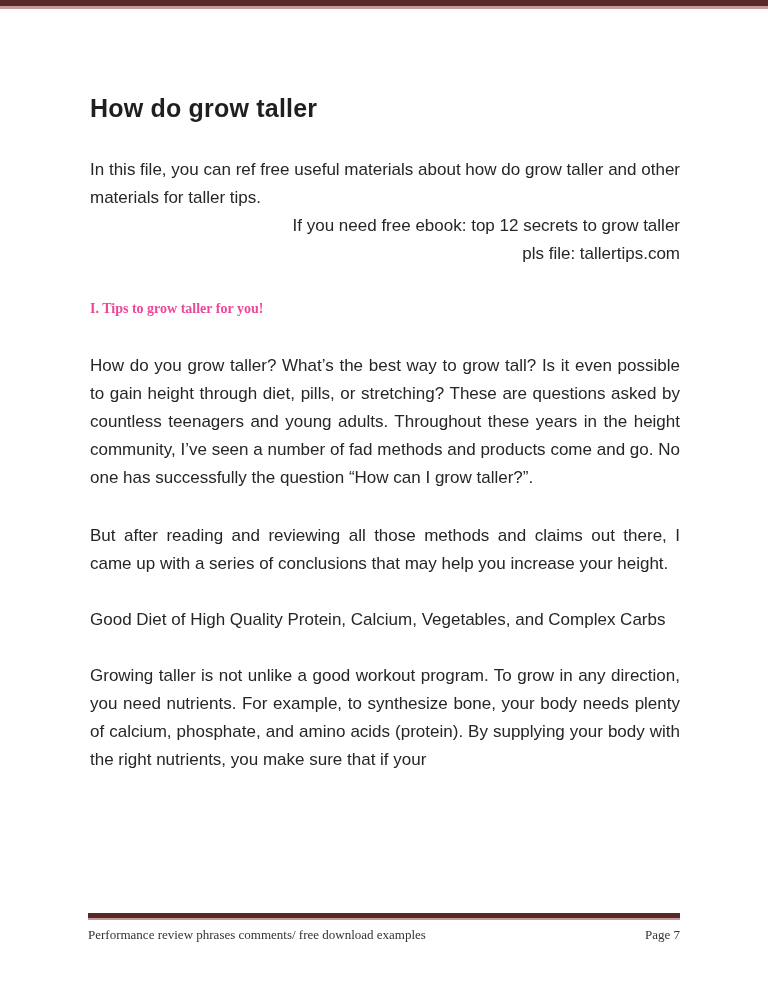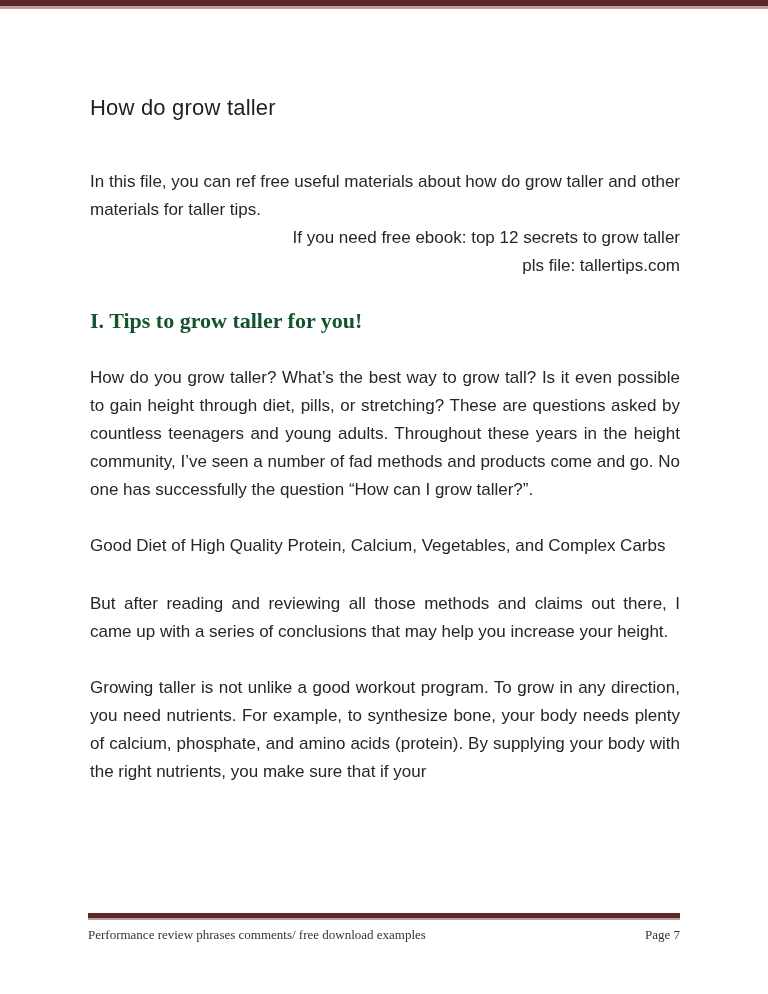--- a/index.html
+++ b/index.html
@@ -25,44 +25,44 @@
 
   
   .content {
     position: absolute;
     left: 90px;
     top: 92px;
     width: 590px;
   }
 
   .doc-title {
-    font-size: 22px;
+    font-size: 25px;
     line-height: 32px;
-    font-weight: 400;
+    font-weight: 700;
     color: #1f1f1f;
     letter-spacing: 0.2px;
-    margin: 0 0 44px 0;
+    margin: 0 0 32px 0;
   }
 
   .para {
     font-size: 17px;
     line-height: 28px;
     text-align: justify;
     margin: 0;
   }
   .para.no-justify { text-align: right; }
 
   .intro-block { margin-bottom: 16px; }
 
   .section-heading {
     font-family: "Liberation Serif", serif;
     font-weight: 700;
-    font-size: 22px;
+    font-size: 14px;
     line-height: 26px;
-    color: #14532d;
+    color: #ec4899;
     margin: 28px 0 0 0;
   }
 
   .gap-lg { margin-top: 30px; }
   .gap-md { margin-top: 28px; }
 
   
   .footer-rule {
     position: absolute;
     left: 88px;
@@ -101,23 +101,23 @@
   <div class="intro-block">
     <p class="para">In this file, you can ref free useful materials about how do grow taller and other materials for taller tips.</p>
     <p class="para no-justify">If you need free ebook: top 12 secrets to grow taller</p>
     <p class="para no-justify">pls file: tallertips.com</p>
   </div>
 
   <h2 class="section-heading">I. Tips to grow taller for you!</h2>
 
   <p class="para gap-lg">How do you grow taller? What’s the best way to grow tall? Is it even possible to gain height through diet, pills, or stretching? These are questions asked by countless teenagers and young adults. Throughout these years in the height community, I’ve seen a number of fad methods and products come and go. No one has successfully the question “How can I grow taller?”.</p>
 
+  <p class="para gap-lg">But after reading and reviewing all those methods and claims out there, I came up with a series of conclusions that may help you increase your height.</p>
+
   <p class="para gap-md">Good Diet of High Quality Protein, Calcium, Vegetables, and Complex Carbs</p>
-
-  <p class="para gap-lg">But after reading and reviewing all those methods and claims out there, I came up with a series of conclusions that may help you increase your height.</p>
 
   <p class="para gap-md">Growing taller is not unlike a good workout program. To grow in any direction, you need nutrients. For example, to synthesize bone, your body needs plenty of calcium, phosphate, and amino acids (protein). By supplying your body with the right nutrients, you make sure that if your</p>
 
 </div>
 
 <div class="footer-rule">
   <div class="dark"></div>
   <div class="light"></div>
 </div>
 

